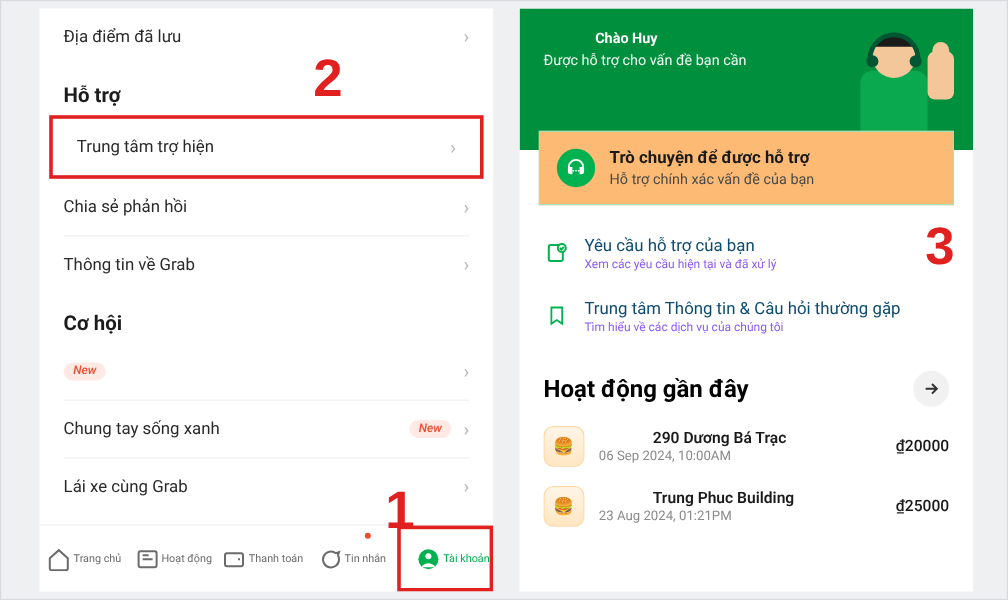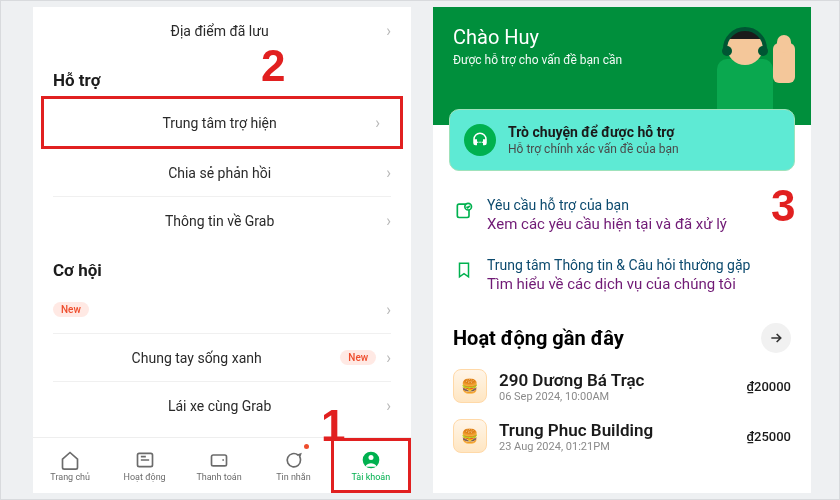--- a/index.html
+++ b/index.html
@@ -30,30 +30,31 @@
 
   
   .row {
     display: flex;
     align-items: center;
     justify-content: space-between;
     padding: 14px 20px;
     font-size: 14px;
     color: #2a2a2a;
   }
-  .row .label { flex: 1; text-align: center; }
+  .row .label { flex: 1; }
   .row .chev { color: #b8b8b8; font-size: 16px; }
   .badge-new {
     background: #ffe9e4;
     color: #ee4d2d;
     font-size: 10px;
     padding: 2px 8px;
     border-radius: 10px;
     margin-right: 10px;
     font-weight: 500;
+    font-style: italic;
   }
   .section-title {
     font-size: 17px;
     font-weight: 700;
     color: #1c1c1c;
     padding: 16px 20px 6px;
   }
   .divider { height: 1px; background: #f0f0f0; margin: 0 20px; }
 
   .red-box { border: 3px solid #e12020; }
@@ -62,21 +63,21 @@
     position: absolute;
     bottom: 0; left: 0; right: 0;
     height: 56px;
     display: flex;
     border-top: 1px solid #eee;
     background: #fff;
   }
   .nav-item {
     flex: 1;
     display: flex;
-    flex-direction: column;
+    flex-direction: row;
     align-items: center;
     justify-content: center;
     font-size: 9px;
     color: #6b6b6b;
     gap: 2px;
     position: relative;
   }
   .nav-item.active { color: #00b14f; }
   .nav-icon { width: 20px; height: 20px; display:flex; align-items:center; justify-content:center; }
   .nav-dot {
@@ -86,30 +87,30 @@
 
   
   .hero {
     background: #008f3c;
     color: #fff;
     padding: 18px 20px 32px;
     position: relative;
     height: 118px;
     overflow: hidden;
   }
-  .hero-title { font-size: 20px; font-weight: 400; margin-bottom: 4px; }
+  .hero-title { font-size: 12px; font-weight: 700; margin-bottom: 4px; margin-left: 43px; }
   .hero-sub { font-size: 12px; opacity: 0.95; }
   .hero-figure {
     position: absolute; right: 6px; bottom: 0; width: 120px; height: 112px;
   }
   .card-chat {
     margin: -16px 16px 14px;
-    background: #5eead4;
+    background: #fdba74;
     border: 1px solid #9fe2bb;
-    border-radius: 10px;
+    border-radius: 0;
     padding: 14px 14px;
     display: flex;
     gap: 12px;
     align-items: center;
     position: relative;
   }
   .card-chat .ico {
     width: 32px; height: 32px; border-radius: 50%;
     background: #00b14f; display:flex; align-items:center; justify-content:center;
     flex-shrink: 0;
@@ -120,21 +121,21 @@
   .option-row {
     display: flex; gap: 12px; padding: 12px 20px;
     align-items: flex-start;
   }
   .option-row .oico {
     width: 22px; height: 22px; flex-shrink:0;
     display:flex; align-items:center; justify-content:center;
     margin-top: 2px;
   }
   .option-row .ott { font-size: 14px; font-weight: 400; color: #0c4a6e; margin-bottom:2px;}
-  .option-row .oss { font-size: 15px; color: #701a75; }
+  .option-row .oss { font-size: 10px; color: #8b5cf6; }
 
   .recent-header {
     display:flex; align-items:center; justify-content:space-between;
     padding: 18px 20px 8px;
   }
   .recent-header .rt { font-size: 20px; font-weight: 700; }
   .arrow-circle {
     width: 30px; height: 30px; border-radius: 50%;
     background: #f1f1f1; display:flex; align-items:center; justify-content:center;
     color: #333;
@@ -144,21 +145,21 @@
     padding: 8px 20px;
   }
   .activity .aleft { display:flex; gap:12px; align-items:center; }
   .activity .aicon {
     width: 34px; height: 34px; border-radius: 8px;
     background: linear-gradient(#fff5e8,#ffe6c2);
     border: 1px solid #ffd9a8;
     display:flex; align-items:center; justify-content:center;
     font-size: 14px; color:#ff9b3a; font-weight:700;
   }
-  .activity .an { font-size: 17px; font-weight:600; color:#1a1a1a; }
+  .activity .an { font-size: 13px; font-weight:600; color:#1a1a1a;margin-left:45px; }
   .activity .ad { font-size: 11px; color:#8a8a8a; }
   .activity .ap { font-size: 13px; color:#1a1a1a; font-weight:500;}
 
   
   .annot {
     position: absolute;
     font-size: 44px;
     font-weight: 800;
     color: #e12020;
     z-index: 50;
@@ -244,21 +245,21 @@
       </div>
       <div class="nav-item">
         <div class="nav-dot"></div>
         <div class="nav-icon">
           <svg width="20" height="20" viewBox="0 0 24 24" fill="none" stroke="#6b6b6b" stroke-width="2">
               <path d="M21 12a8 8 0 1 1-3-6l3-1-1 3a8 8 0 0 1 1 4z"></path>
             </svg>
         </div>
         <span>Tin nhắn</span>
       </div>
-      <div class="nav-item active red-box" style="border-width:3px;">
+      <div class="nav-item active red-box" style="border-width:3px;justify-content:flex-end;">
         <div class="nav-icon">
           <svg width="20" height="20" viewBox="0 0 24 24" fill="#00b14f">
               <circle cx="12" cy="12" r="10"></circle>
               <circle cx="12" cy="9" r="3" fill="#fff"></circle>
               <path d="M5 20c1.5-3 5-4 7-4s5.5 1 7 4" fill="#fff"></path>
             </svg>
         </div>
         <span>Tài khoản</span>
       </div>
     </div>

